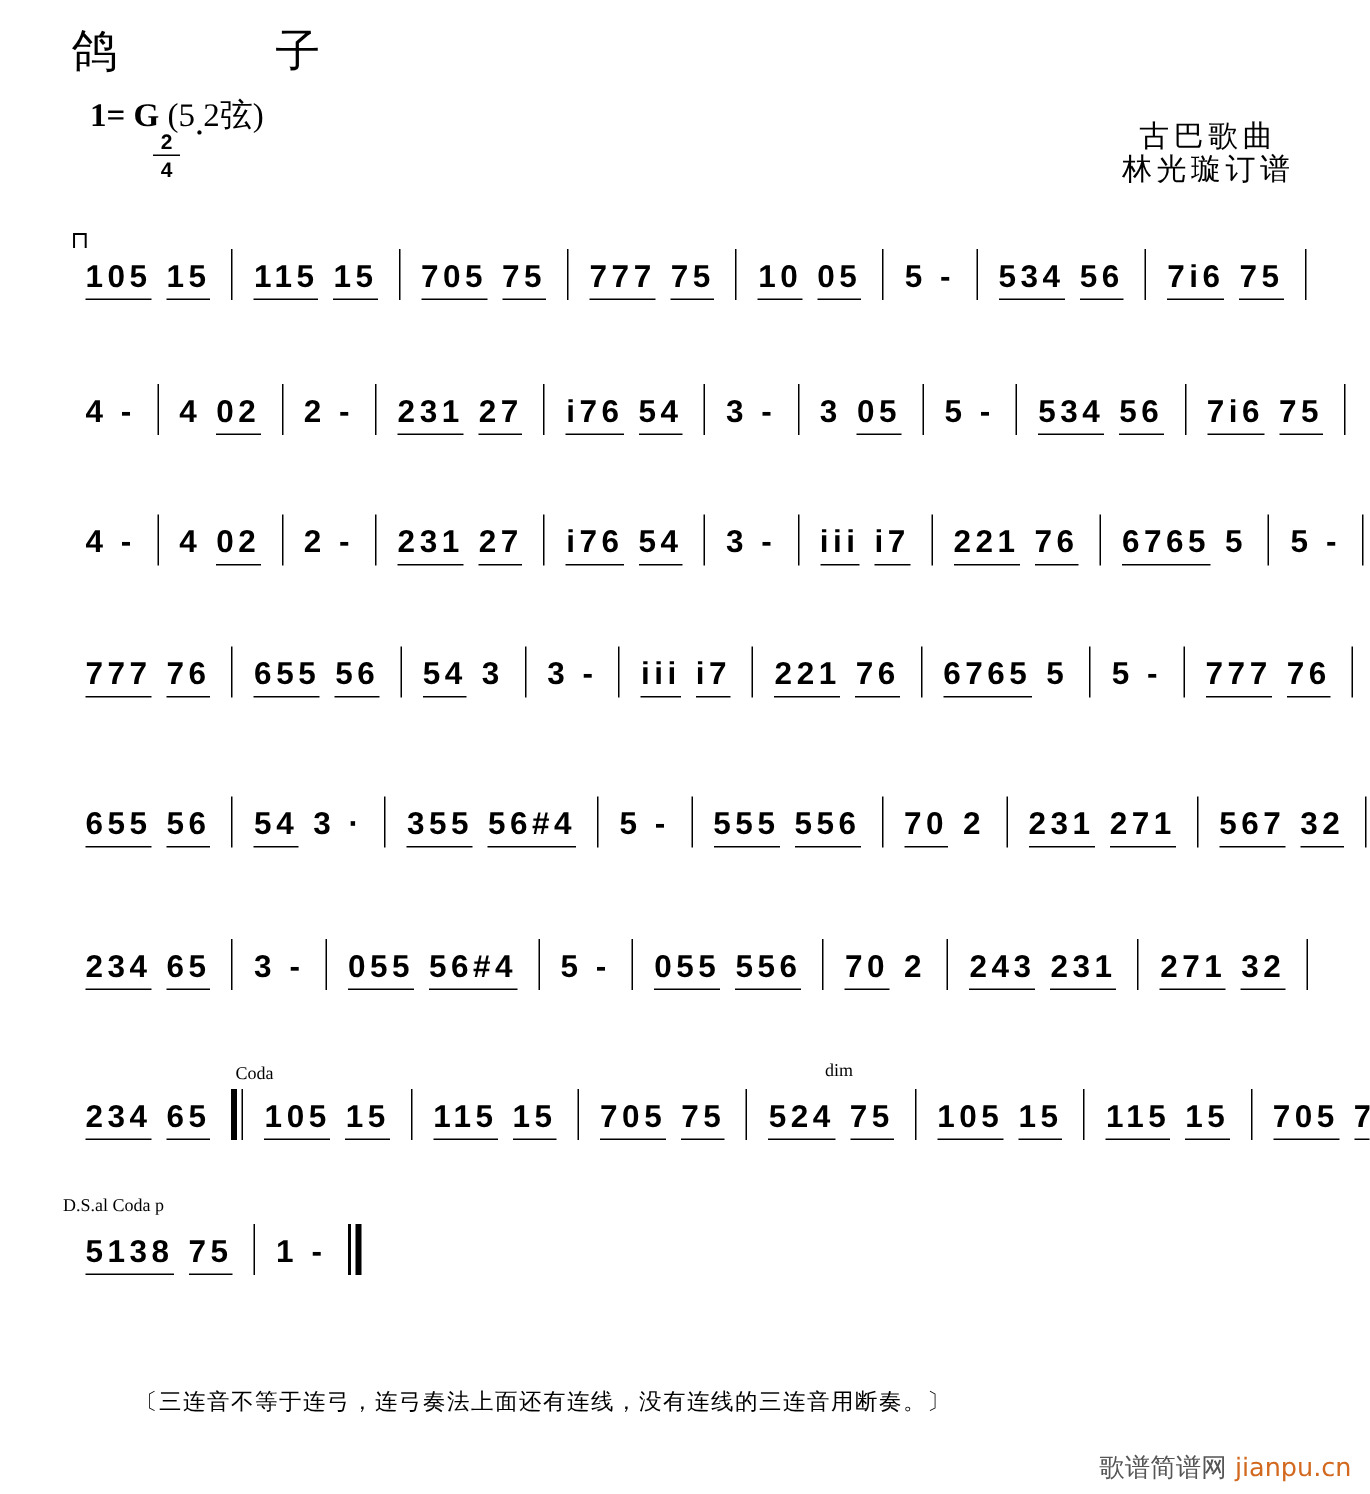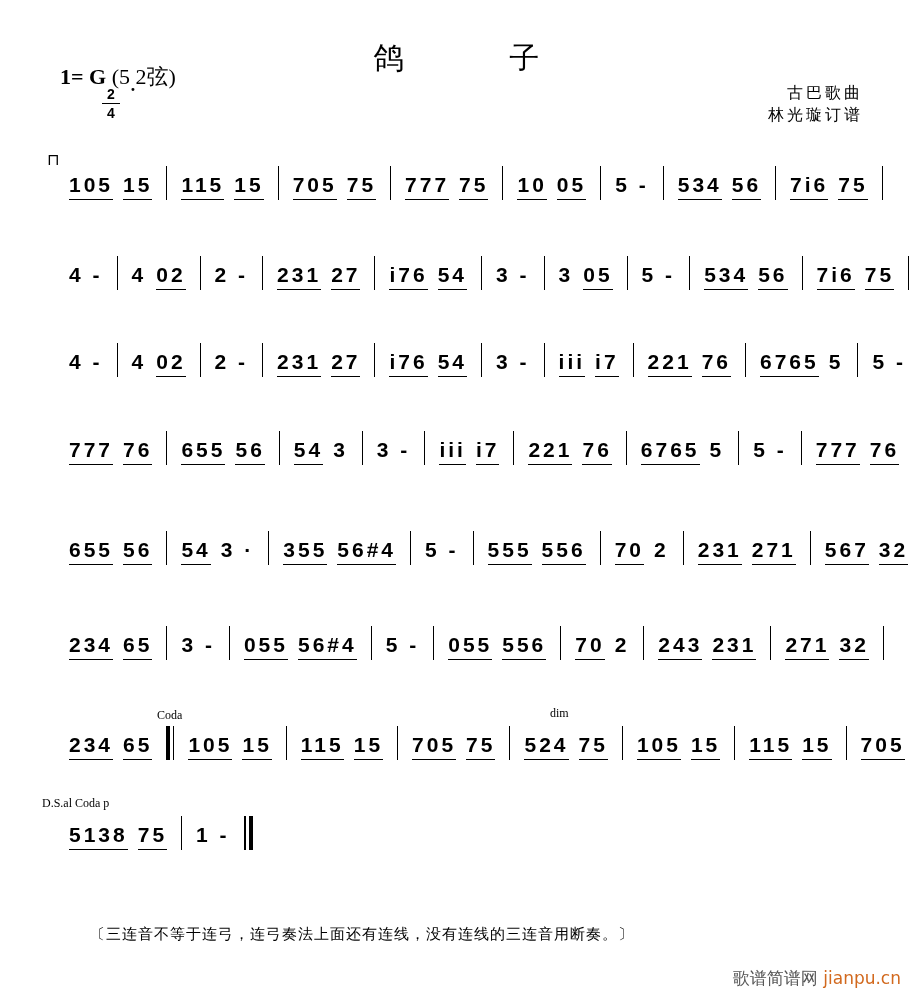--- a/index.html
+++ b/index.html
@@ -1,26 +1,26 @@
 <!DOCTYPE html>
 <html><head>
 <meta charset="utf-8">
 <style>
   html,body{margin:0;padding:0;background:#fff;}
   body{width:913px;height:996px;position:relative;overflow:hidden;font-family:"DejaVu Sans",sans-serif;color:#000;}
-  .title{position:absolute;left:0;width:913px;top:14px;text-align:center;font-family:"DejaVu Serif",serif;font-size:30px;letter-spacing:48px;padding-left:48px;box-sizing:border-box;margin-top:24px;}
+  .title{position:absolute;left:0;width:913px;top:14px;text-align:left;font-family:"DejaVu Serif",serif;font-size:30px;letter-spacing:48px;padding-left:48px;box-sizing:border-box;}
   .key{position:absolute;left:60px;top:62px;font-family:"Liberation Serif",serif;font-size:22px;font-weight:bold;}
   .key span.rest{font-weight:normal;}
   .timesig{position:absolute;left:102px;top:86px;width:18px;text-align:center;font-family:"Liberation Sans",sans-serif;font-weight:bold;font-size:14px;line-height:16px;}
   .timesig .line{border-top:1.5px solid #000;margin:1px 0;}
   .dotabove{position:absolute;left:130px;top:84px;font-size:10px;}
-  .credits{position:absolute;right:50px;top:82px;text-align:right;font-family:Liberation Serif, serif;font-size:16px;line-height:22px;letter-spacing:3px;}
+  .credits{position:absolute;right:50px;top:82px;text-align:center;font-family:Liberation Mono, monospace;font-size:20px;line-height:22px;letter-spacing:3px;}
   .row{position:absolute;left:45px;width:825px;height:60px;}
   .row .ann{position:absolute;font-family:"Liberation Serif",serif;font-size:12px;}
-  .measures{position:absolute;bottom:10px;left:12px;display:flex;align-items:flex-end;white-space:nowrap;}
+  .measures{position:absolute;bottom:10px;left:0;display:flex;align-items:flex-end;white-space:nowrap;}
   .m{display:inline-flex;align-items:flex-end;padding:0 7px;}
   .grp{display:inline-block;position:relative;font-family:"Liberation Sans",sans-serif;font-weight:bold;font-size:21px;letter-spacing:3px;margin:0 5px;border-bottom:1.5px solid #000;padding-bottom:3px;line-height:22px;}
   .grp.plain{border-bottom:none;padding-bottom:4px;}
   .bar{display:inline-block;width:0;height:34px;border-left:1.5px solid #000;margin:0 2px;align-self:flex-end;}
   .bar.final{border-left:2px solid #000;width:3px;border-right:4px solid #000;}
   .bar.repeat{border-left:4px solid #000;width:3px;border-right:1.5px solid #000;}
   .note{position:absolute;left:90px;top:925px;font-family:"DejaVu Serif",serif;font-size:15px;letter-spacing:1px;}
   .wm{position:absolute;right:12px;bottom:6px;font-size:17px;color:#555;font-family:"DejaVu Sans",sans-serif;}
   .wm .url{color:#d2691e;}
   .mark{position:absolute;font-size:12px;}

